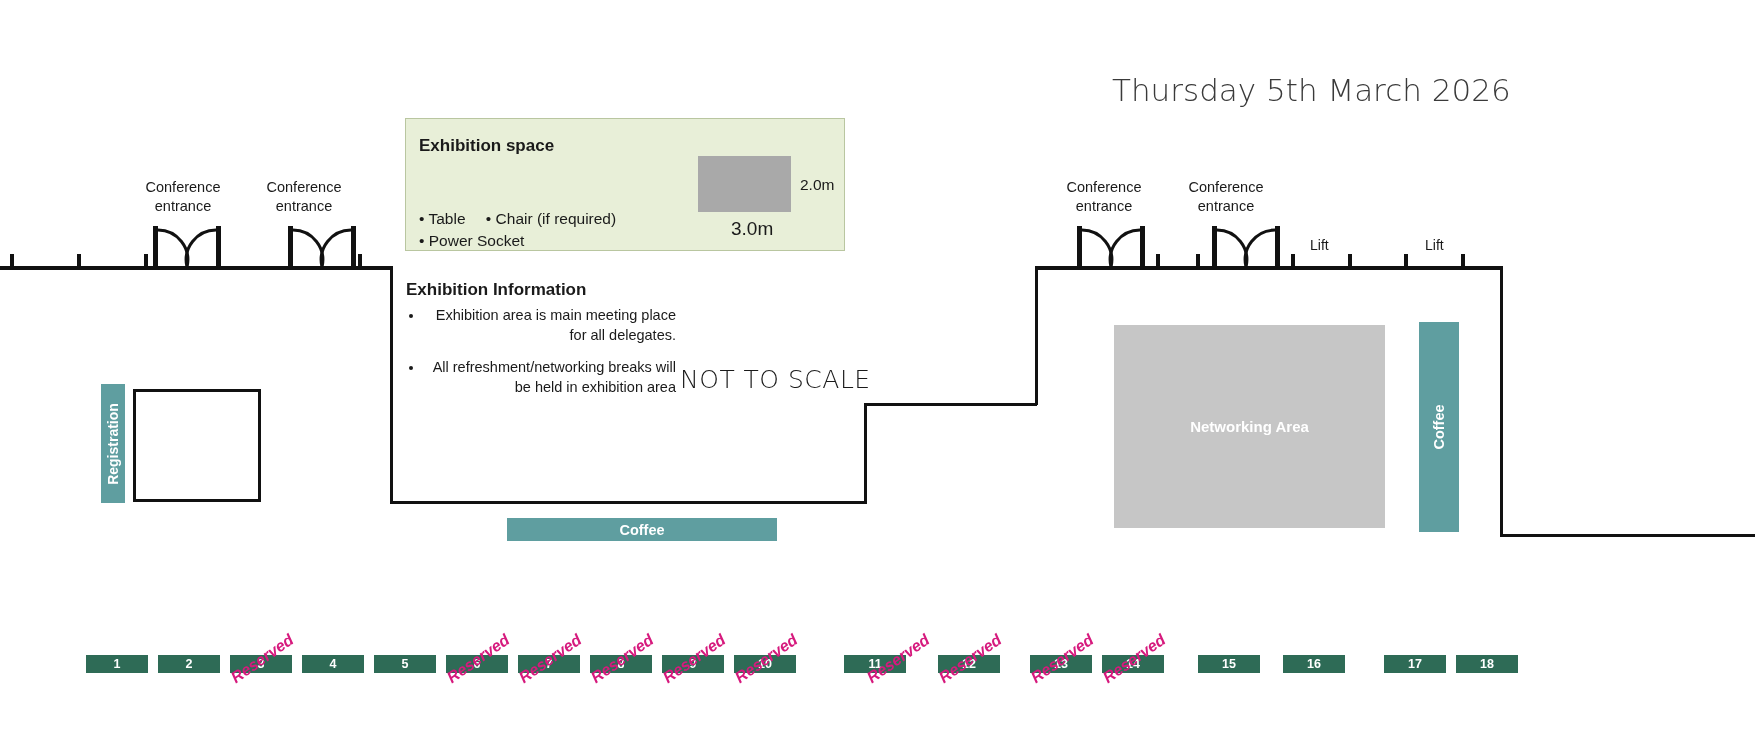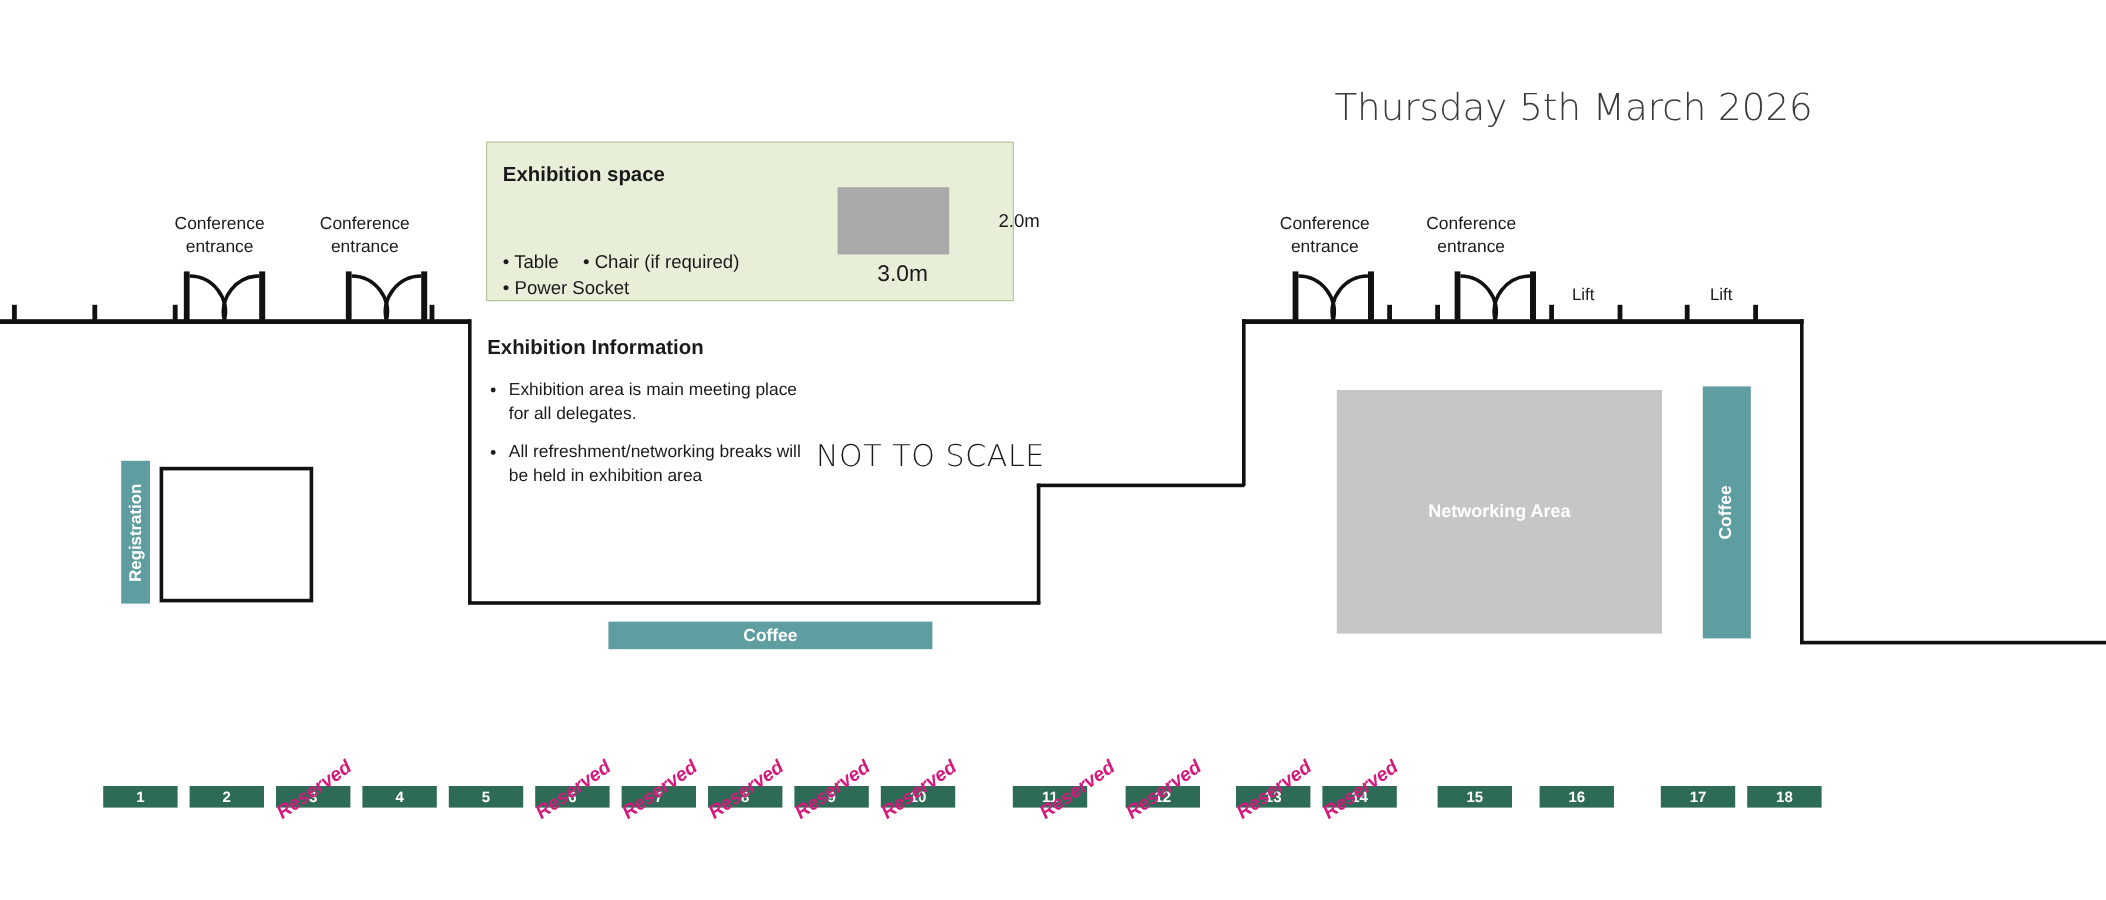--- a/index.html
+++ b/index.html
@@ -61,40 +61,41 @@
     white-space: nowrap;
   }
   #exhibition-space-card .card-bullets .b2 { margin-left: 16px; }
   #booth-swatch {
     position: absolute; left: 292px; top: 37px;
     width: 93px; height: 56px;
     background: #a9a9a9;
   }
   #booth-depth-label {
     position: absolute; left: 394px; top: 57px;
-    font-size: 15.5px; color: #1a1a1a; margin-left: 32px;
+    font-size: 15.5px; color: #1a1a1a;
   }
   #booth-width-label {
     position: absolute; left: 325px; top: 99px;
     font-size: 19px; color: #1a1a1a; text-align: right;
   }
 
   
   #exhibition-info {
     position: absolute;
     left: 406px; top: 280px;
     width: 270px;
   }
   #exhibition-info .info-title {
     font-size: 17px; font-weight: bold; color: #1a1a1a;
-    margin-bottom: 16px;
+    margin-bottom: 6px;
   }
   #exhibition-info ul {
     margin: 0; padding: 0 0 0 18px;
     list-style: disc;
+    text-align: right;
   }
   #exhibition-info li {
     font-size: 14.5px; color: #1a1a1a;
     line-height: 1.36;
     margin-bottom: 13px;
   }
   #not-to-scale {
     position: absolute;
     left: 680px; top: 365px;
     font-family: "DejaVu Sans", sans-serif;

